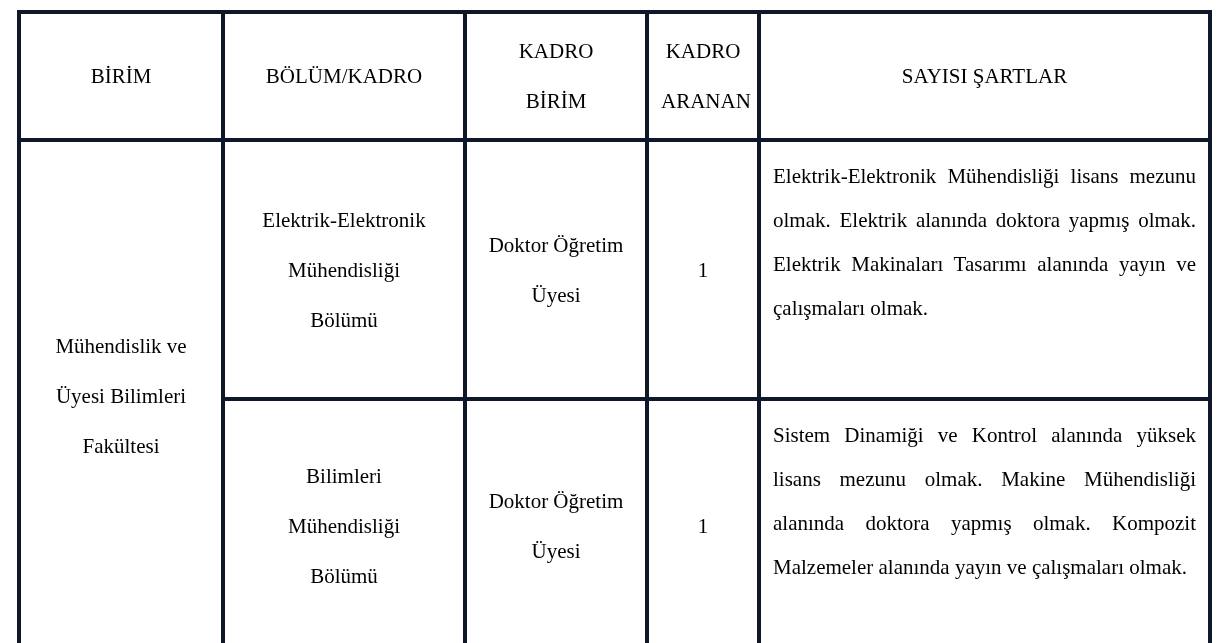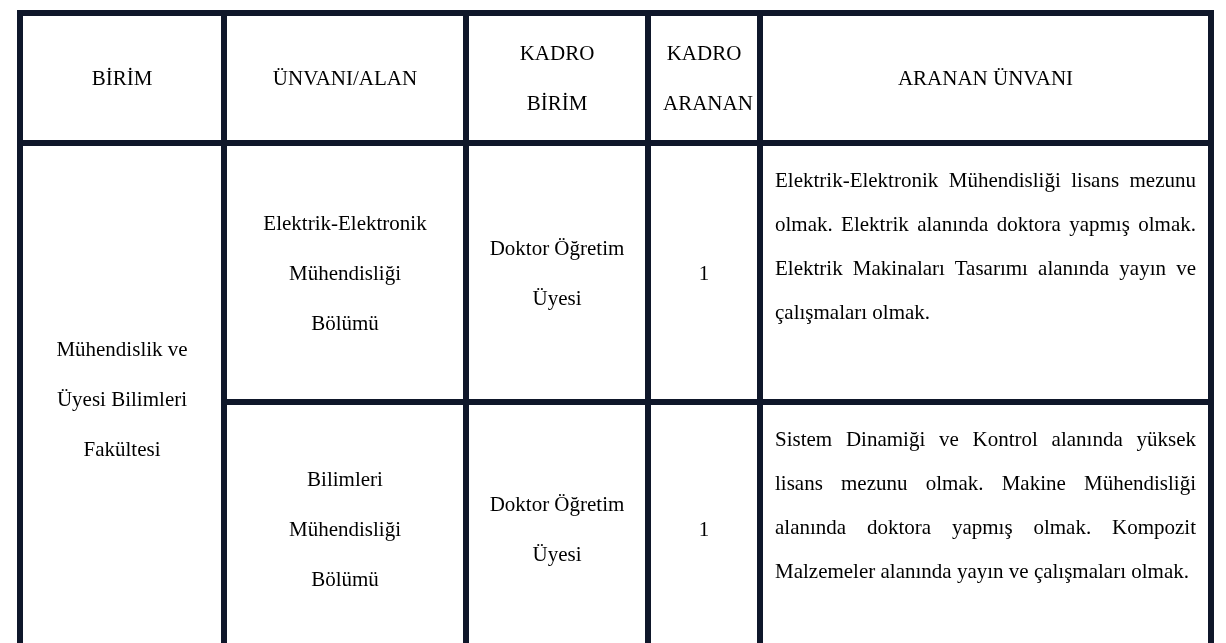--- a/index.html
+++ b/index.html
@@ -20,21 +20,21 @@
     top: 10px;
     width: 1191px;
     border-collapse: collapse;
     table-layout: fixed;
     font-family: "Liberation Serif", serif;
     font-size: 21px;
     color: #000000;
     font-weight: normal;
   }
   table.job-table td {
-    border: 6px solid #0f172a;
+    border: 4px solid #0f172a;
     padding: 12px;
     font-weight: normal;
     overflow: hidden;
     margin-top: 28px;
   }
   tr.header-row { height: 97px; }
   tr.data-row-1 { height: 259px; }
   tr.data-row-2 { height: 253px; }
   tr.data-row-2 td { border-bottom: 3px solid #000000; }
   td.center {
@@ -62,32 +62,32 @@
       <col style="width:182px">
       <col style="width:112px">
       <col style="width:451px">
     </colgroup>
     <tbody>
       <tr class="header-row">
         <td class="center">
           <div>BİRİM</div>
         </td>
         <td class="center">
-          <div>ÜNVANI/ALAN</div>
+          <div>BÖLÜM/KADRO</div>
         </td>
         <td class="center">
           <div>KADRO</div>
           <div>BİRİM</div>
         </td>
         <td class="center">
           <div>KADRO</div>
           <div>ARANAN</div>
         </td>
         <td class="center">
-          <div>ARANAN ÜNVANI</div>
+          <div>SAYISI ŞARTLAR</div>
         </td>
       </tr>
 
       <tr class="data-row-1">
         <td class="center" rowspan="2">
           <div>Mühendislik ve</div>
           <div>Üyesi Bilimleri</div>
           <div>Fakültesi</div>
         </td>
         <td class="center">

